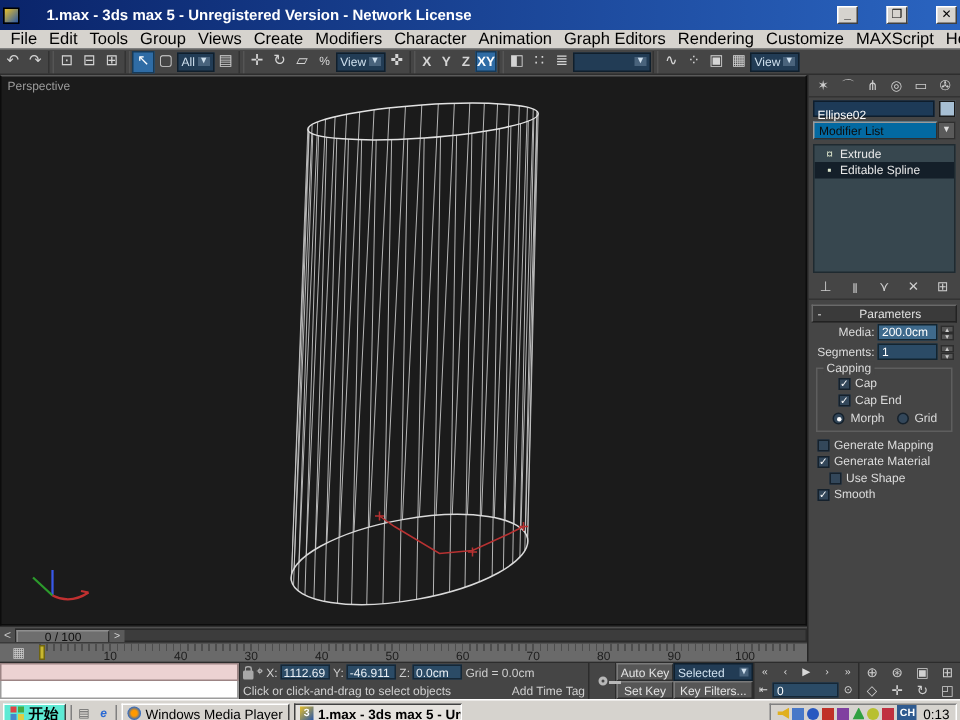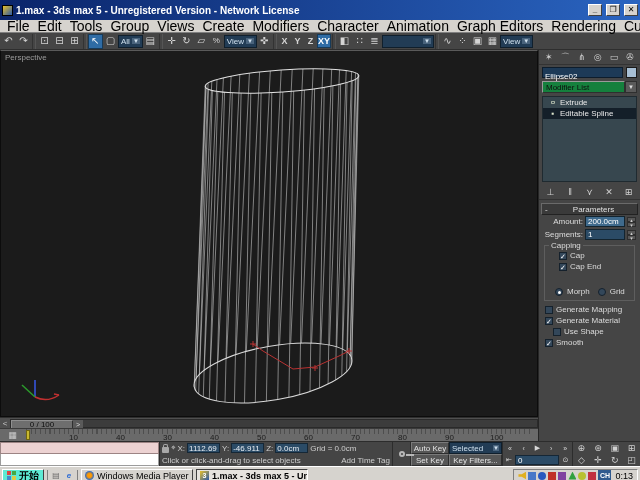--- a/index.html
+++ b/index.html
@@ -3,32 +3,32 @@
 <meta charset="utf-8">
 <style>
   html,body{margin:0;padding:0;width:640px;height:480px;overflow:hidden;
     font-family:"Liberation Sans","DejaVu Sans",sans-serif;background:#454545;
     -webkit-font-smoothing:none;}
   *{box-sizing:border-box;}
   .r{display:flex;align-items:center;}
 
   
   .titlebar{height:16px;background:linear-gradient(90deg,#0a246a,#2a64c0);color:#fff;
-    display:flex;align-items:center;padding:10px 2px;gap:3px;}
+    display:flex;align-items:center;padding:10px 2px;gap:18px;}
   .app-ico{width:11px;height:11px;background:linear-gradient(135deg,#e8c02a,#2a58a8);
     border:1px solid #000;font-size:7px;color:#fff;text-align:center;line-height:9px;}
   .title-text{flex:1;font-size:10px;font-weight:bold;white-space:nowrap;overflow:hidden;}
   .win-btn{width:14px;height:12px;background:#d6d3ce;border:1px solid;
     border-color:#fff #404040 #404040 #fff;color:#000;font-size:8px;line-height:10px;
     text-align:center;font-weight:bold;margin-left:1px;}
 
   
   .menubar{height:13px;background:#d6d3ce;border-bottom:1px solid #808080;
     display:flex;align-items:center;padding:0 3px;}
-  .menu-item{font-size:14px;color:#000;padding:0 4px;white-space:nowrap;}
+  .menu-item{font-size:11px;color:#000;padding:0 4px;white-space:nowrap;}
 
   
   .toolbar{height:17px;background:#454545;border-bottom:1px solid #2e2e2e;
     display:flex;align-items:center;padding:0 1px;gap:0;overflow:hidden;}
   .tbtn{min-width:15px;height:15px;display:flex;align-items:center;justify-content:center;
     color:#d4d4d4;font-size:10px;line-height:1;}
   .tbtn.active{background:#2f6ca5;border:1px solid #173a58;color:#fff;}
   .tbtn.sm{font-size:8px;}
   .tsep{width:4px;height:15px;border-left:1px solid #333;border-right:1px solid #555;margin:0 1px;}
   .tdrop{background:#223c55;border:1px solid #101f2c;color:#cfe0ee;height:13px;
@@ -68,21 +68,21 @@
   .cmd-panel{flex:1;background:#454545;border-left:1px solid #262626;display:flex;
     flex-direction:column;font-size:8px;color:#dcdcdc;}
   .cmd-tabs{height:15px;display:flex;align-items:center;justify-content:space-around;
     border-bottom:1px solid #333;padding:0 2px;}
   .cmd-tab{color:#cfcfcf;font-size:9px;line-height:1;}
   .name-row{display:flex;align-items:center;gap:3px;padding:2px 3px;}
   .name-field{flex:1;background:#1d3a57;border:1px solid #0e1d2c;color:#fff;
     font-size:8px;padding:4px 2px;height:11px;line-height:10px;}
   .color-swatch{width:11px;height:11px;background:#a7bfd4;border:1px solid #1a1a1a;}
   .modlist-row{display:flex;align-items:center;padding:1px 3px;gap:0;}
-  .modlist{flex:1;background:#15803d;border:1px solid;border-color:#9a9a9a #2f2f2f #2f2f2f #9a9a9a;
+  .modlist{flex:1;background:#0369a1;border:1px solid;border-color:#9a9a9a #2f2f2f #2f2f2f #9a9a9a;
     color:#0d0d0d;height:12px;line-height:11px;padding:0 3px;font-size:8px;}
   .modlist-arrow{width:12px;height:12px;background:#5a5a5a;border:1px solid #2f2f2f;
     color:#ddd;font-size:6px;text-align:center;line-height:11px;}
   .stack{margin:2px 3px;height:86px;background:#37474f;border:1px solid #1f2a30;overflow:hidden;}
   .stack-row{display:flex;align-items:center;gap:3px;height:11px;padding:0 2px 0 6px;color:#e8e8e8;}
   .stack-row .si{font-size:8px;color:#dfe8ce;width:8px;text-align:center;}
   .stack-row.sel{background:#141f29;}
   .stack-btns{display:flex;justify-content:space-between;padding:1px 4px;border-bottom:1px solid #333;}
   .sb{width:15px;height:13px;color:#cfcfcf;font-size:9px;display:flex;align-items:center;justify-content:center;}
   .rollout{margin:3px 2px 0;}
@@ -102,21 +102,21 @@
   .group-title{position:absolute;top:-5px;left:4px;background:#454545;padding:0 2px;color:#dcdcdc;text-align:right;}
   .ck-row{display:flex;align-items:center;gap:3px;padding:1px 0 1px 12px;}
   .ck-row.out{padding-left:4px;}
   .cb{width:8px;height:8px;background:#33475a;border:1px solid #15212c;color:#fff;
     font-size:7px;line-height:7px;text-align:center;flex:none;}
   .rb{width:8px;height:8px;border-radius:50%;background:#33475a;border:1px solid #15212c;
     position:relative;flex:none;}
   .rb.on::after{content:"";position:absolute;left:2px;top:2px;width:3px;height:3px;
     border-radius:50%;background:#fff;}
   .two-col{display:flex;gap:8px;padding:2px 0 1px 8px;}
-  .two-col .opt{display:flex;align-items:center;gap:4px;margin-top:13px;}
+  .two-col .opt{display:flex;align-items:center;gap:4px;}
 
   
   .statusbar{height:25px;background:#454545;border-top:1px solid #2c2c2c;display:flex;
     color:#cfcfcf;font-size:8px;}
   .listener{width:160px;display:flex;flex-direction:column;border-right:1px solid #2c2c2c;}
   .listener .pink{height:12px;background:#ecd2d2;border:1px solid #9c8484;}
   .listener .white{height:13px;background:#fff;border:1px solid #9c9c9c;border-top:none;}
   .stat-mid{width:232px;display:flex;flex-direction:column;padding:0 2px;}
   .stat-row{height:12px;display:flex;align-items:center;gap:2px;white-space:nowrap;overflow:hidden;}
   .lock-icon{width:7px;height:6px;background:#a8a8a8;border-radius:1px;position:relative;margin-top:3px;}
@@ -369,21 +369,21 @@
       <span class="sb">⊞</span>
     </div>
 
     <div class="rollout">
       <div class="rollout-hd">
         <span class="minus">-</span>
         <span class="rt">Parameters</span>
       </div>
 
       <div class="pr-row">
-        <span class="pr-label">Amount:</span>
+        <span class="pr-label">Media:</span>
         <span class="pfield hl">200.0cm</span>
         <span class="spinner">
           <span>▴</span>
           <span>▾</span>
         </span>
       </div>
       <div class="pr-row">
         <span class="pr-label">Segments:</span>
         <span class="pfield">1</span>
         <span class="spinner">

